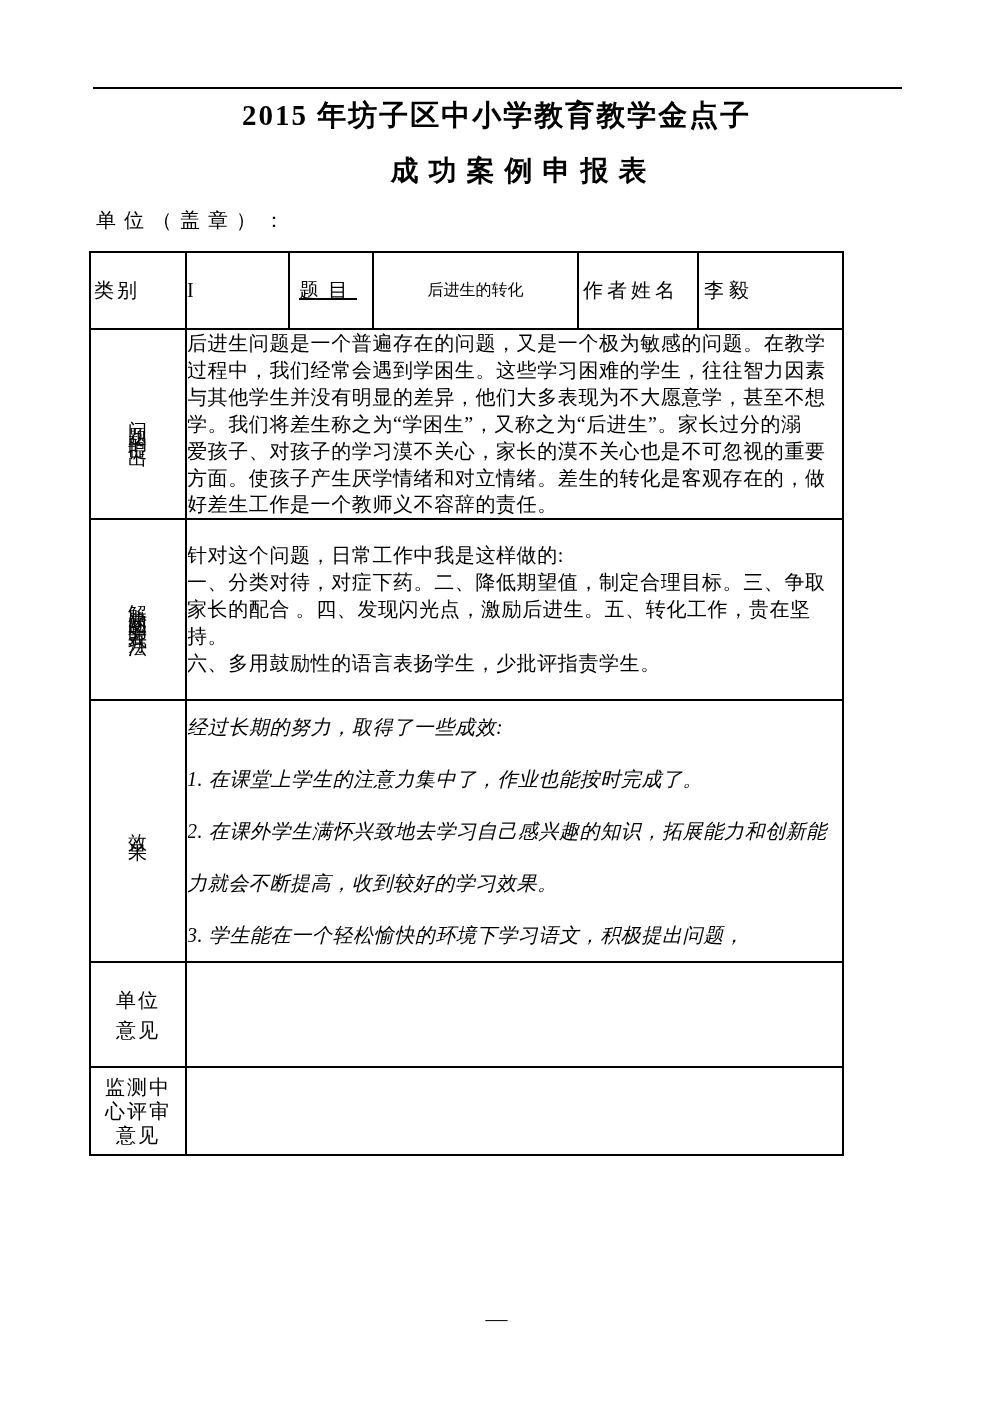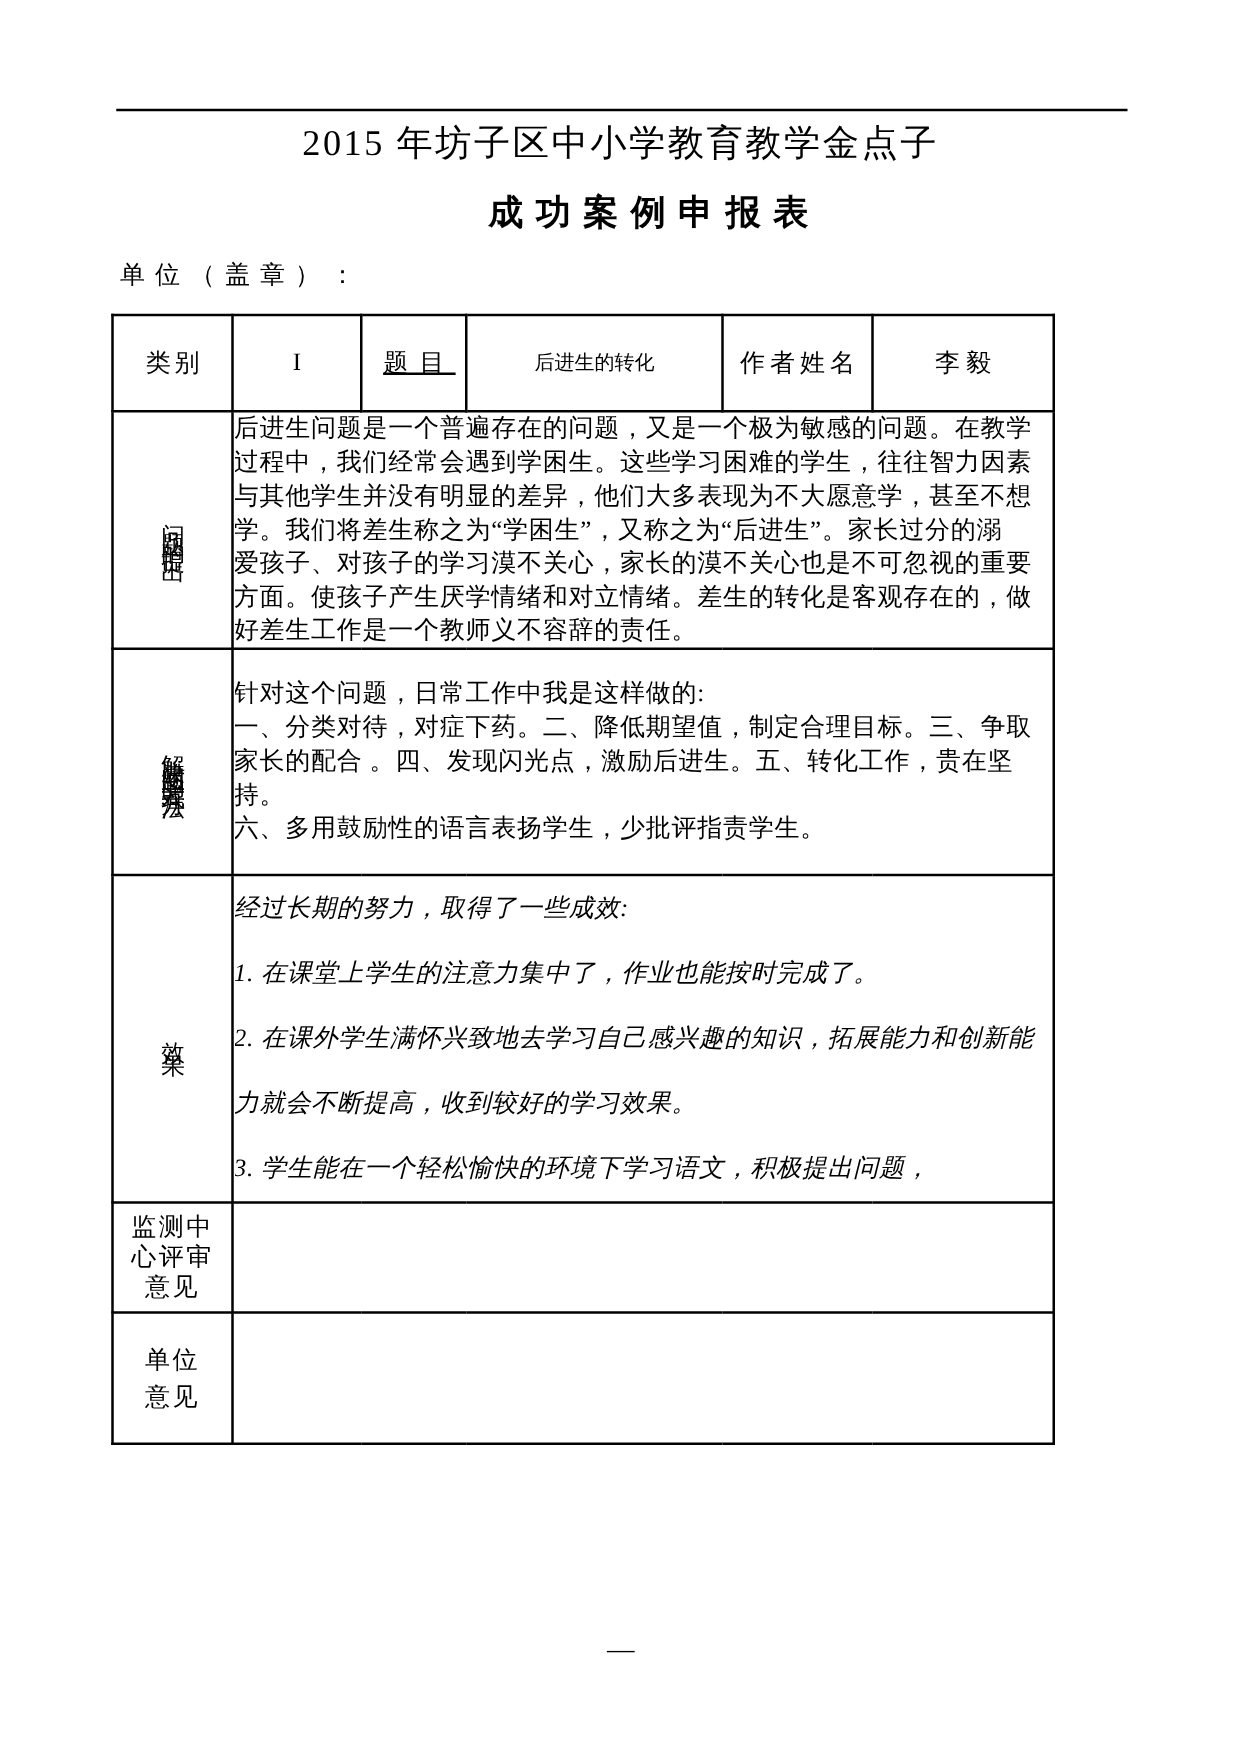--- a/index.html
+++ b/index.html
@@ -17,21 +17,21 @@
     left: 93px; top: 87px;
     width: 809px; height: 2px;
     background: #000000;
   }
   .doc-title {
     position: absolute;
     left: 0; top: 97px;
     width: 100%;
     text-align: center;
     font-size: 29px;
-    font-weight: 400;
+    font-weight: 700;
     letter-spacing: 2px;
     line-height: 36px;
   }
   .doc-subtitle {
     position: absolute;
     left: 0; top: 154px;
     width: 100%;
     text-align: center;
     font-size: 28px;
     font-weight: 700;
@@ -54,21 +54,21 @@
     border-collapse: collapse;
     table-layout: fixed;
   }
   table.form td {
     border: 2px solid #000000;
     padding: 0;
     vertical-align: middle;
     overflow: hidden;
   }
   .hc {
-    text-align: center;
+    text-align: left;
     font-size: 20px;
     white-space: nowrap;
   }
   .ls3 { letter-spacing: 3px; text-indent: 3px; }
   .ls4 { letter-spacing: 4px; text-indent: 4px; }
   .ls5 { letter-spacing: 5px; text-indent: 5px; }
   .ls9 { letter-spacing: 9px; text-indent: 9px; text-decoration: underline; }
   .topic-value {
     text-align: center;
     font-size: 16px;
@@ -171,30 +171,30 @@
         <td class="label-cell">
           <div class="vlabel vlabel-effect">效果</div>
         </td>
         <td colspan="5" class="content content-effect">经过长期的努力，取得了一些成效:
 1. 在课堂上学生的注意力集中了，作业也能按时完成了。
 2. 在课外学生满怀兴致地去学习自己感兴趣的知识，拓展能力和创新能
 力就会不断提高，收到较好的学习效果。
 3. 学生能在一个轻松愉快的环境下学习语文，积极提出问题，</td>
       </tr>
 
+      <tr style="height:105px">
+        <td class="hlabel">单位
+意见</td>
+        <td colspan="5" class="content"></td>
+      </tr>
+
       <tr style="height:88px">
         <td class="hlabel hlabel-review">监测中
 心评审
 意见</td>
         <td colspan="5" class="content"></td>
       </tr>
-
-      <tr style="height:105px">
-        <td class="hlabel">单位
-意见</td>
-        <td colspan="5" class="content"></td>
-      </tr>
     </tbody>
   </table>
 
   <div class="footer-dash">—</div>
 
 </div>
 
 </body></html>

